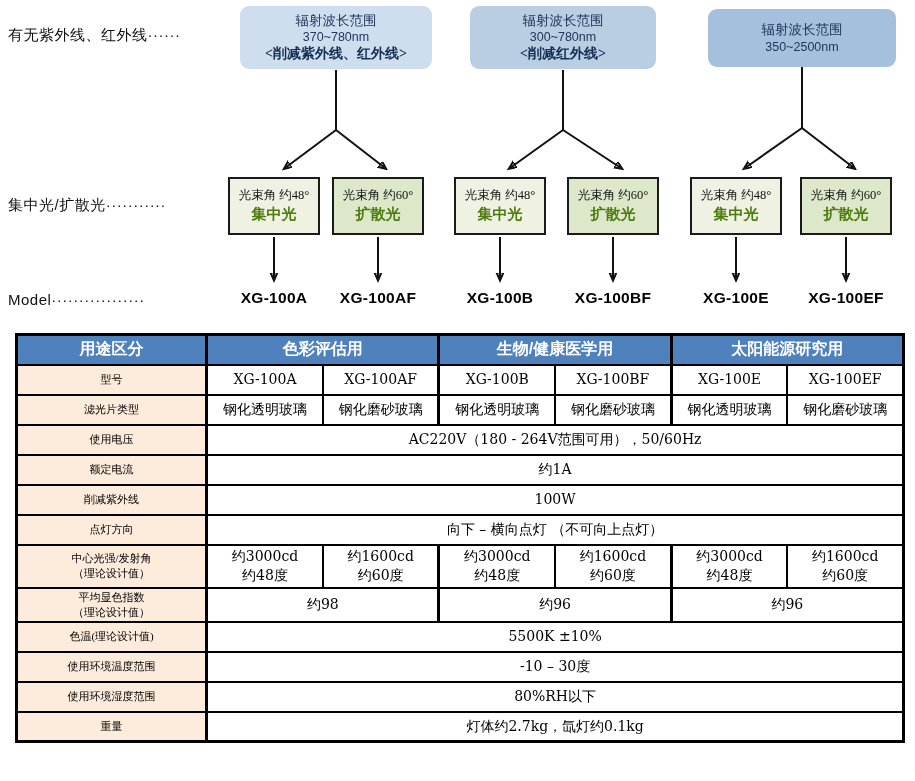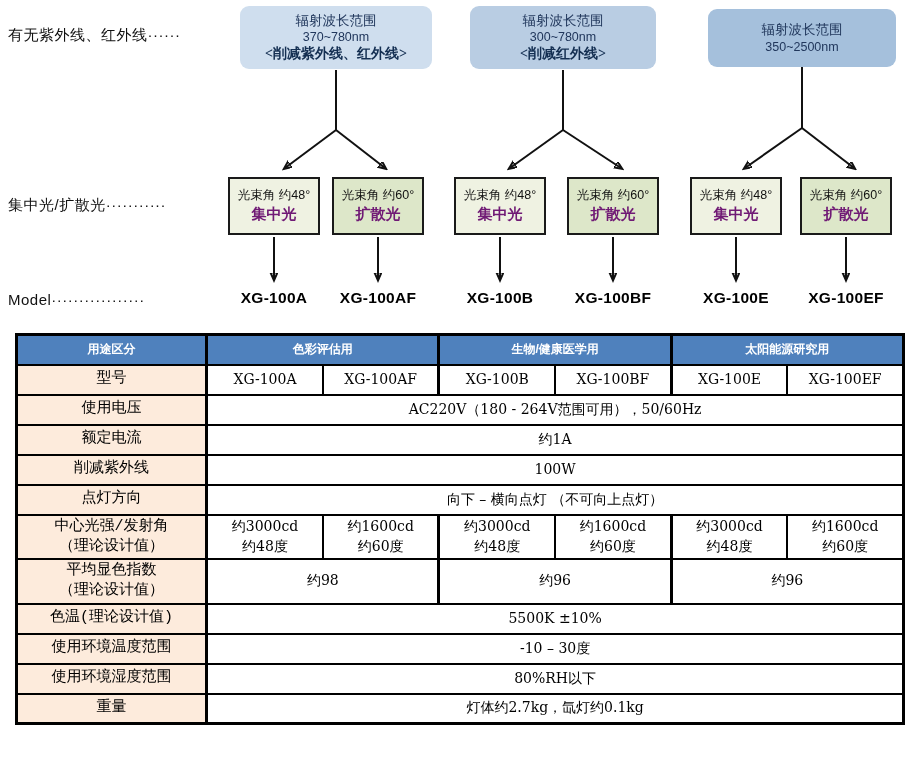--- a/index.html
+++ b/index.html
@@ -32,24 +32,24 @@
   .wl-box .l2 { font-size: 12.5px; color: #21375c; }
   .wl-box .l3 { font-size: 14px; font-weight: bold; color: #142f52; white-space: nowrap; font-family: Liberation Serif, serif; }
   #wl0 { left: 240px; width: 192px; }
   #wl1 { left: 470px; width: 186px; }
   #wl2 { left: 708px; width: 188px; top: 9px; height: 58px; }
 
   .beam-box {
     position: absolute; top: 177px; width: 92px; height: 58px;
     border: 2px solid #1a1a1a;
     display: flex; flex-direction: column; justify-content: center; align-items: center;
-    text-align: center; line-height: 1.35;
+    text-align: center; line-height: 1.35; font-family: Liberation Serif, serif;
   }
   .beam-box .a { font-size: 12.5px; color: #111; white-space: nowrap; }
-  .beam-box .t { font-size: 15px; font-weight: bold; color: #701a75; }
+  .beam-box .t { font-size: 15px; font-weight: bold; color: #4d7c0f; }
   #bb0 { left: 228px; } #bb1 { left: 332px; }
   #bb2 { left: 454px; } #bb3 { left: 567px; }
   #bb4 { left: 690px; } #bb5 { left: 800px; }
 
   .model-label {
     position: absolute; top: 289px; width: 120px;
     text-align: center; font-weight: bold; font-size: 15.5px; color: #000;
     letter-spacing: 0.3px;
   }
   #md0 { left: 214px; } #md1 { left: 318px; }
@@ -67,25 +67,25 @@
   #spec-table col.c-label { width: 190px; }
   #spec-table col.c-data  { width: 116px; }
   #spec-table th, #spec-table td {
     border: 2px solid #000; text-align: center; vertical-align: middle;
     padding: 1px 2px; overflow: hidden;
   }
   #spec-table { border: 3px solid #000; }
   #spec-table .gs { border-left-width: 3px; }
   #spec-table th.head {
     background: var(--header-bg, #4f81bd); color: var(--header-fg, #ffffff);
-    font-size: 12px; font-weight: bold; height: 30px;
+    font-size: 16px; font-weight: bold; height: 30px;
   }
   #spec-table td.lbl {
     background: var(--label-bg, #fdebdc);
-    font-size: 15px; font-family: Liberation Mono, monospace;
+    font-size: 11px; font-family: Liberation Serif, serif;
     border-right-width: 3px; white-space: pre-line; line-height: 1.35;
   }
   #spec-table td.val {
     background: #fff; font-family: "DejaVu Serif", serif;
     font-size: 14px; white-space: pre-line; line-height: 1.4;
   }
   #spec-table tr.h30 td { height: 30px; }
   #spec-table tr.h46 td { height: 34px; }
 </style>
 </head>
@@ -191,20 +191,29 @@
       </thead>
     <tbody>
         <tr class="h30">
           <td class="lbl">型号</td>
           <td class="val gs" colspan="1">XG-100A</td>
           <td class="val" colspan="1">XG-100AF</td>
           <td class="val gs" colspan="1">XG-100B</td>
           <td class="val" colspan="1">XG-100BF</td>
           <td class="val gs" colspan="1">XG-100E</td>
           <td class="val" colspan="1">XG-100EF</td>
+        </tr>
+        <tr class="h30">
+          <td class="lbl">滤光片类型</td>
+          <td class="val gs" colspan="1">钢化透明玻璃</td>
+          <td class="val" colspan="1">钢化磨砂玻璃</td>
+          <td class="val gs" colspan="1">钢化透明玻璃</td>
+          <td class="val" colspan="1">钢化磨砂玻璃</td>
+          <td class="val gs" colspan="1">钢化透明玻璃</td>
+          <td class="val" colspan="1">钢化磨砂玻璃</td>
         </tr>
         <tr class="h30">
           <td class="lbl">使用电压</td>
           <td class="val gs" colspan="6">AC220V（180 - 264V范围可用），50/60Hz</td>
         </tr>
         <tr class="h30">
           <td class="lbl">额定电流</td>
           <td class="val gs" colspan="6">约1A</td>
         </tr>
         <tr class="h30">

